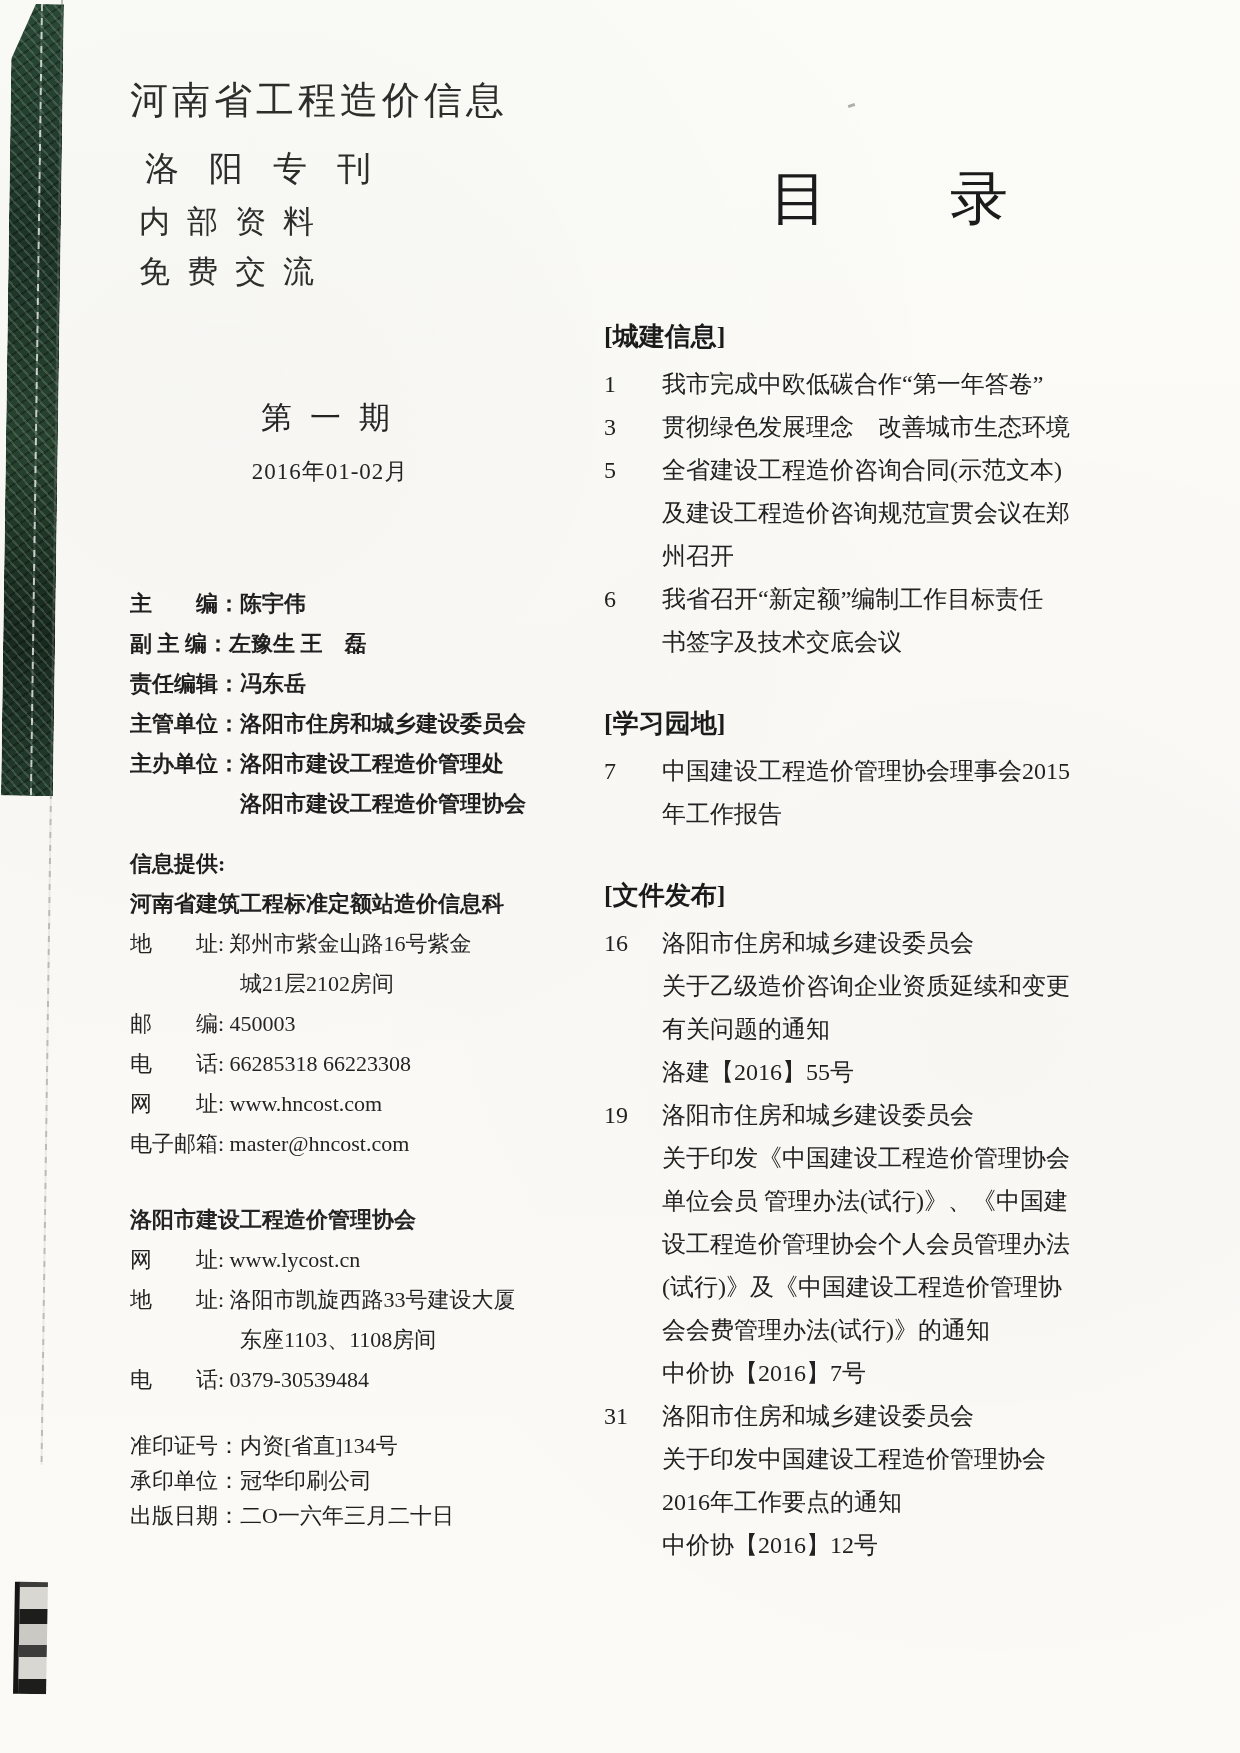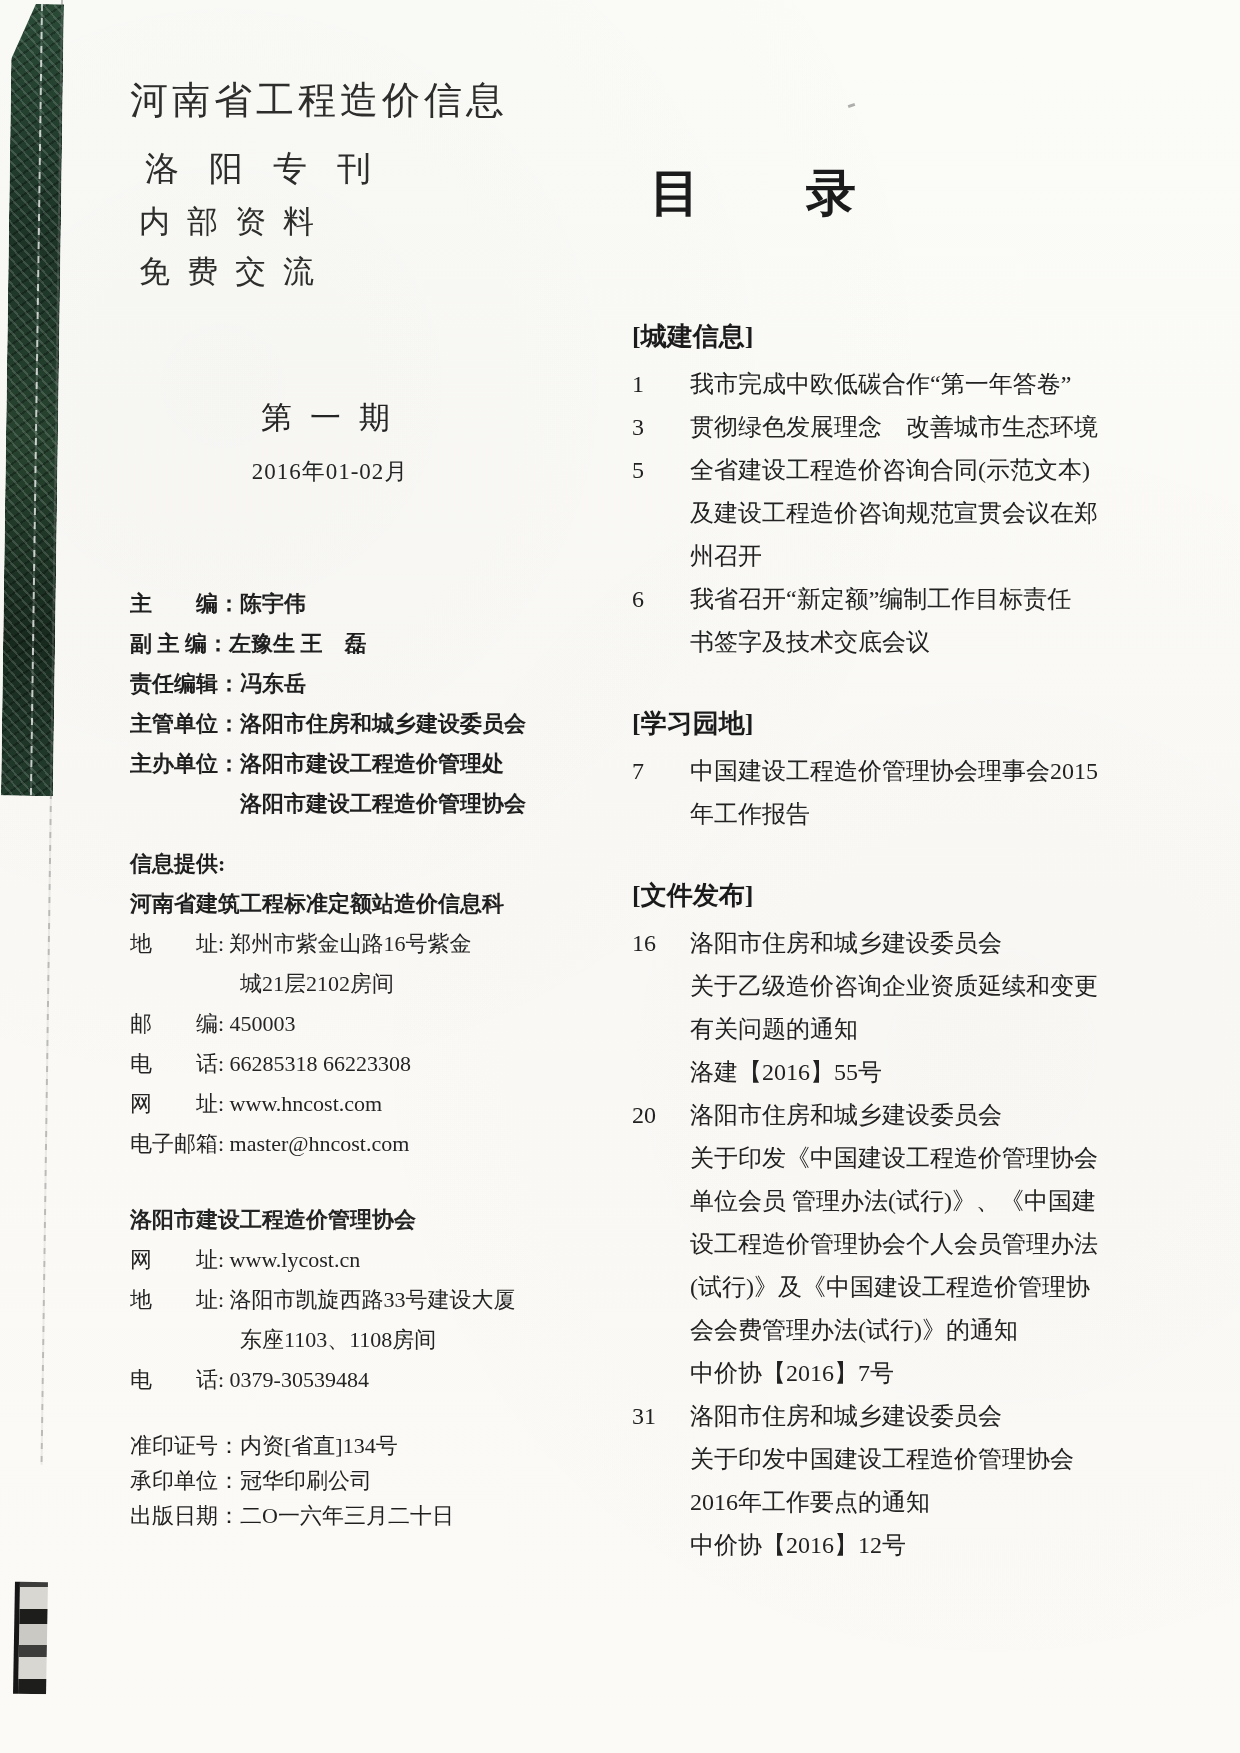--- a/index.html
+++ b/index.html
@@ -54,25 +54,25 @@
   .pre{white-space:pre;}
   .bold{font-weight:bold;}
   .editorial{margin-top:92px;font-size:22px;line-height:40px;font-weight:bold;color:#1f1f1f;}
   .provider{margin-top:20px;font-size:22px;line-height:40px;}
   .provider .hd{font-weight:bold;color:#1f1f1f;}
   .assoc{margin-top:36px;font-size:22px;line-height:40px;}
   .print-info{margin-top:28px;font-size:22px;line-height:35px;color:#1f1f1f;}
 
   
   .toc-title{
-    position:absolute;left:650px;top:160px;width:480px;text-align:left;
-    font-size:50px;font-weight:bold;letter-spacing:2px;color:#1b1b1b;
+    position:absolute;left:650px;top:160px;width:480px;text-align:center;
+    font-size:58px;font-weight:normal;letter-spacing:2px;color:#1b1b1b;
     font-family:"Liberation Sans","DejaVu Sans",sans-serif;
   }
-  .toc{position:absolute;left:632px;top:300px;width:480px;padding-top:14px;
+  .toc{position:absolute;left:604px;top:300px;width:480px;padding-top:14px;
     font-size:24px;line-height:43px;color:#222;}
   .toc-section{margin-bottom:37px;}
   .toc-heading{font-weight:bold;font-size:26px;line-height:45px;margin-bottom:4px;color:#1b1b1b;}
   .toc-item{display:flex;align-items:flex-start;}
   .toc-num{flex:0 0 58px;}
   .toc-text{flex:1;white-space:pre;}
 </style>
 </head>
 <body>
 
@@ -168,21 +168,21 @@
     <div class="toc-section">
       <div class="toc-heading">[文件发布]</div>
       <div class="toc-item">
         <span class="toc-num">16</span>
         <span class="toc-text">洛阳市住房和城乡建设委员会
 关于乙级造价咨询企业资质延续和变更
 有关问题的通知
 洛建【2016】55号</span>
       </div>
       <div class="toc-item">
-        <span class="toc-num">20</span>
+        <span class="toc-num">19</span>
         <span class="toc-text">洛阳市住房和城乡建设委员会
 关于印发《中国建设工程造价管理协会
 单位会员 管理办法(试行)》、《中国建
 设工程造价管理协会个人会员管理办法
 (试行)》及《中国建设工程造价管理协
 会会费管理办法(试行)》的通知
 中价协【2016】7号</span>
       </div>
       <div class="toc-item">
         <span class="toc-num">31</span>

